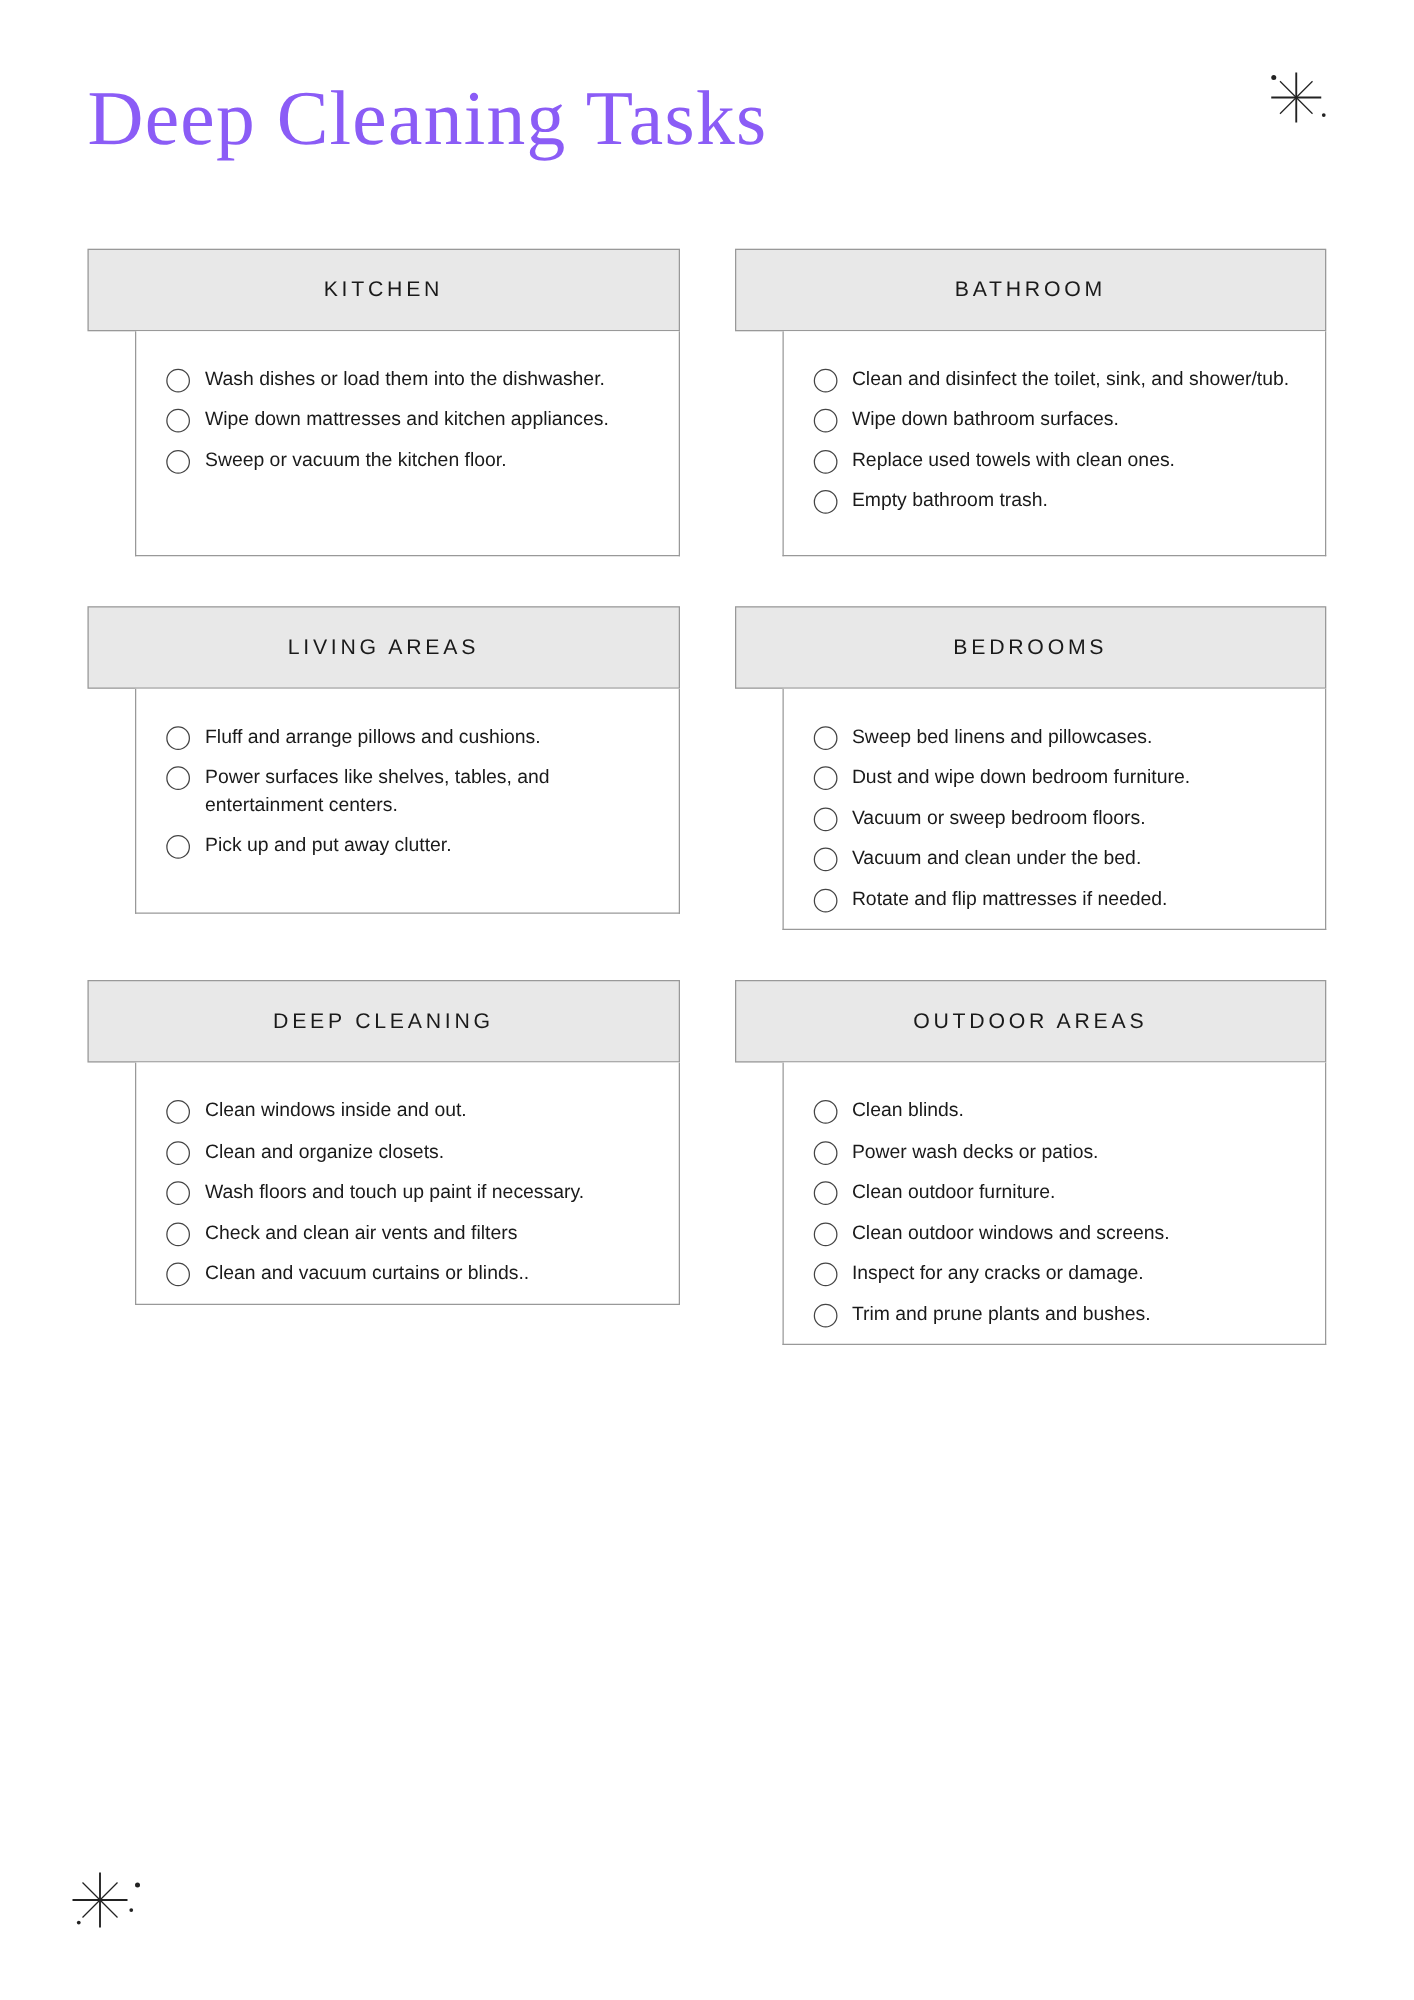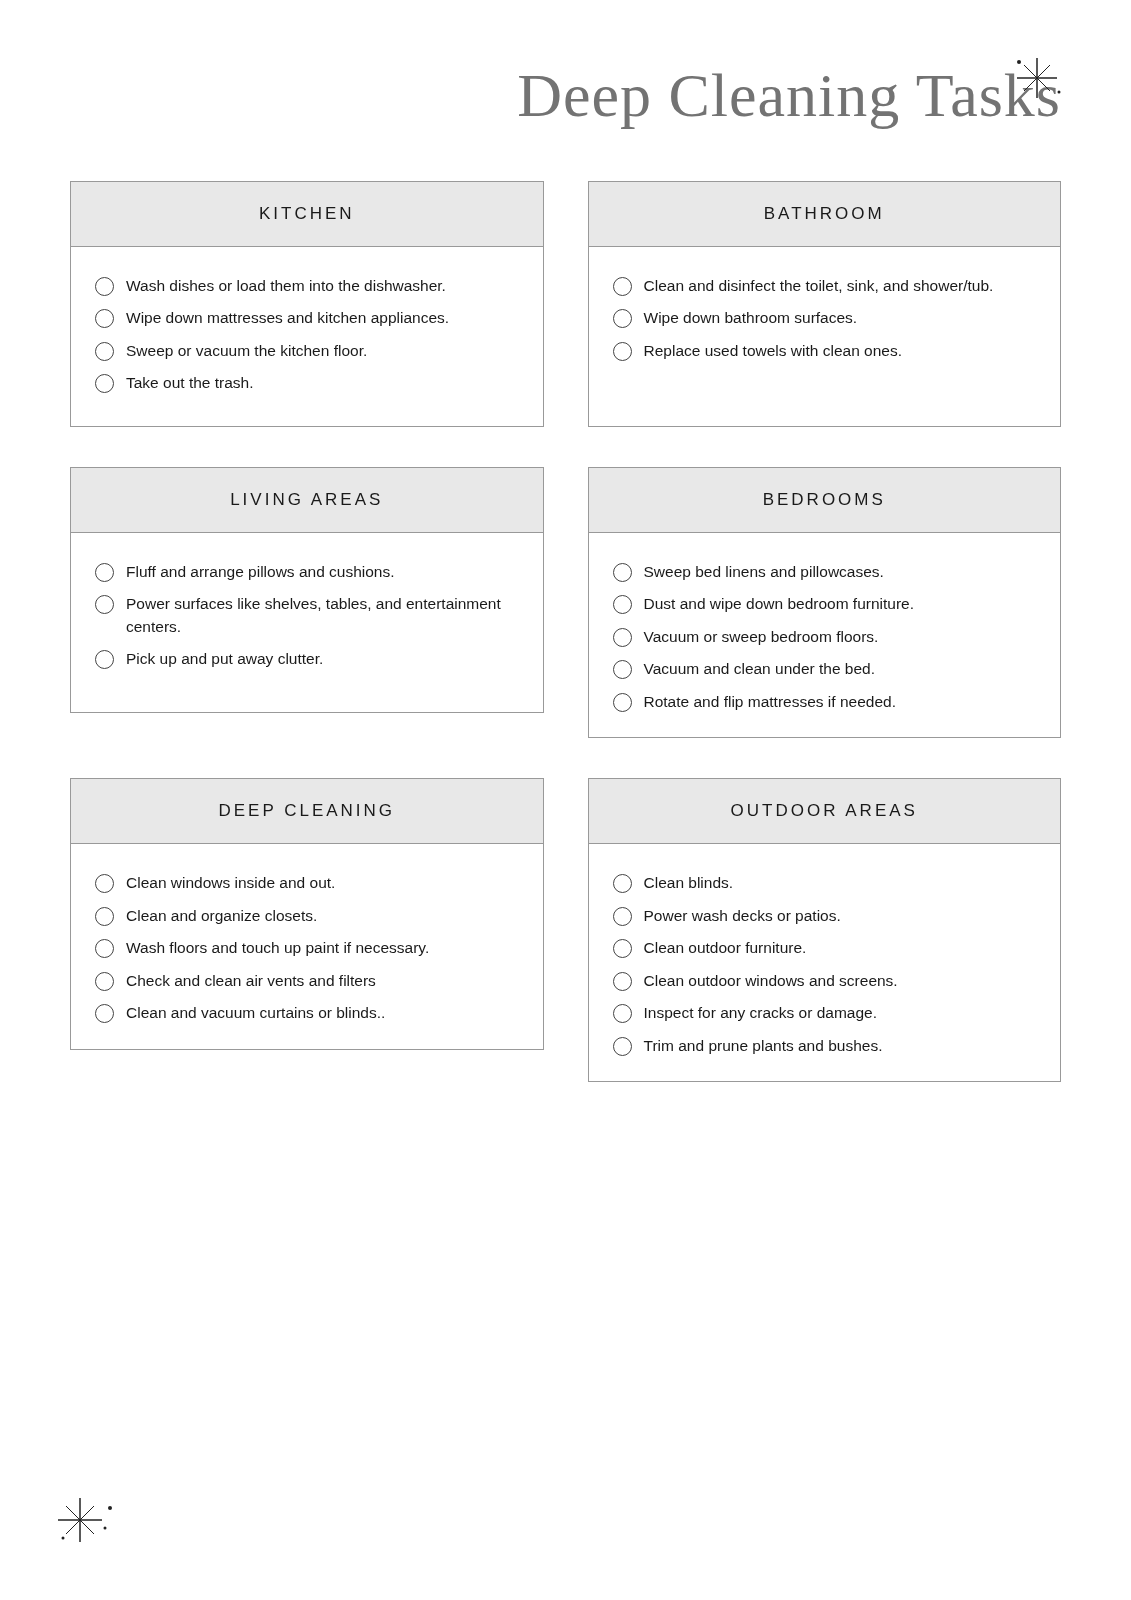--- a/index.html
+++ b/index.html
@@ -7,25 +7,25 @@
     body {
       background: #fff;
       font-family: Georgia, 'Times New Roman', serif;
       width: 1131px;
       min-height: 1600px;
       position: relative;
       padding: 60px 70px 80px 70px;
     }
 
     .page-title {
-      text-align: right;
+      text-align: left;
       font-size: 62px;
       font-weight: 400;
-      color: #737373;
-      margin-bottom: 50px;
+      color: #8b5cf6;
+      margin-bottom: 68px;
       font-family: 'Palatino Linotype', Palatino, Georgia, serif;
       letter-spacing: 1px;
     }
 
     .grid {
       display: grid;
       grid-template-columns: 1fr 1fr;
       gap: 40px 44px;
     }
 
@@ -44,23 +44,24 @@
       letter-spacing: 3px;
       font-family: Arial, Helvetica, sans-serif;
       font-weight: 400;
       color: #1a1a1a;
       text-transform: uppercase;
     }
 
     .section-body {
       border: 1.5px solid #999;
       border-top: none;
-      padding: 28px 28px 24px 24px;
+      padding: 28px 28px 12px 24px;
       background: #fff;
       min-height: 180px;
+      margin-left: 38px;
     }
 
     .task-item {
       display: flex;
       align-items: flex-start;
       gap: 12px;
       margin-bottom: 10px;
       font-size: 15.5px;
       line-height: 1.45;
       color: #1a1a1a;
@@ -117,40 +118,40 @@
           <span class="task-text">Wash dishes or load them into the dishwasher.</span>
         </div>
         <div class="task-item">
           <div class="task-circle"></div>
           <span class="task-text">Wipe down mattresses and kitchen appliances.</span>
         </div>
         <div class="task-item">
           <div class="task-circle"></div>
           <span class="task-text">Sweep or vacuum the kitchen floor.</span>
         </div>
-        <div class="task-item">
-          <div class="task-circle"></div>
-          <span class="task-text">Take out the trash.</span>
-        </div>
       </div>
     </div>
     <div class="section">
       <div class="section-header">BATHROOM</div>
       <div class="section-body">
         <div class="task-item">
           <div class="task-circle"></div>
           <span class="task-text">Clean and disinfect the toilet, sink, and shower/tub.</span>
         </div>
         <div class="task-item">
           <div class="task-circle"></div>
           <span class="task-text">Wipe down bathroom surfaces.</span>
         </div>
         <div class="task-item">
           <div class="task-circle"></div>
           <span class="task-text">Replace used towels with clean ones.</span>
+        </div>
+        <div class="task-item">
+          <div class="task-circle"></div>
+          <span class="task-text">Empty bathroom trash.</span>
         </div>
       </div>
     </div>
     <div class="section">
       <div class="section-header">LIVING AREAS</div>
       <div class="section-body">
         <div class="task-item">
           <div class="task-circle"></div>
           <span class="task-text">Fluff and arrange pillows and cushions.</span>
         </div>

